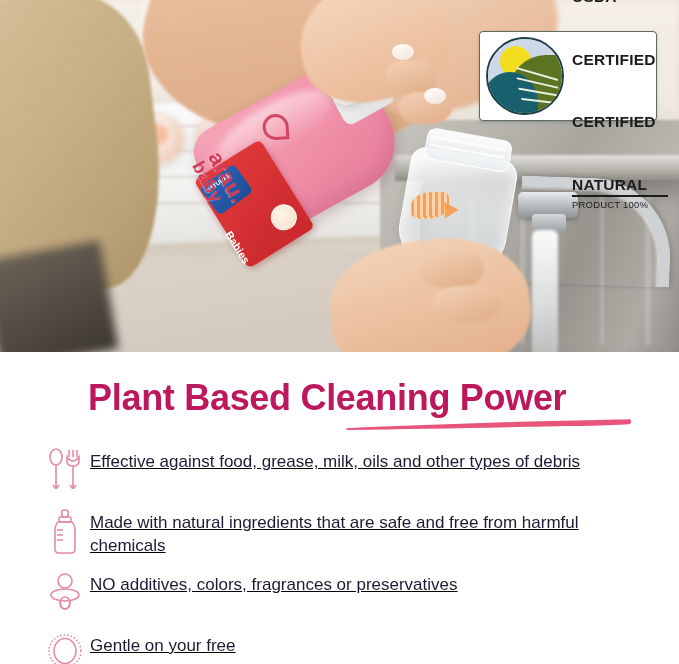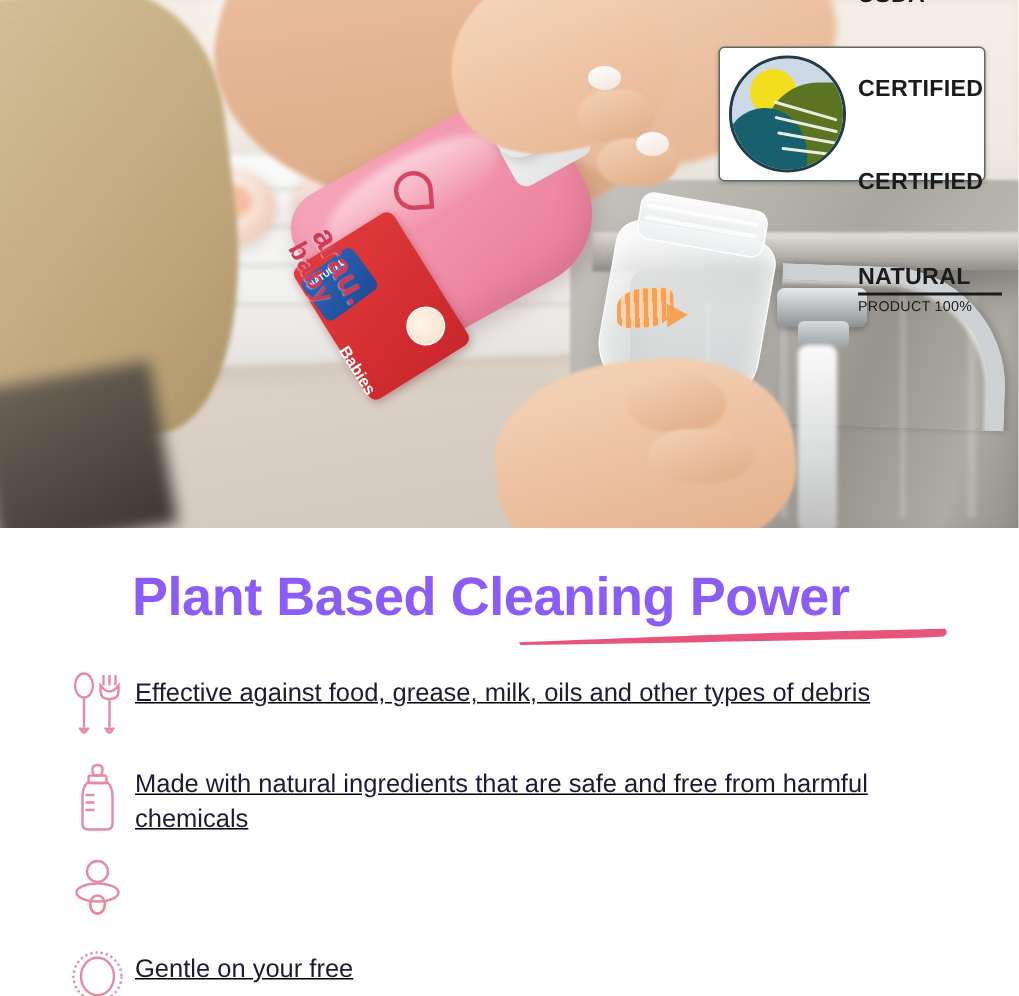--- a/index.html
+++ b/index.html
@@ -128,21 +128,21 @@
       background:#18606e;}
   .b-hill{position:absolute;left:30%;top:22%;width:86%;height:84%;border-radius:56% 0 0 0;background:#5a7422;}
   .b-furrow{position:absolute;background:#e9eee0;height:2px;border-radius:2px;}
   .badge-text{margin-left:8px;color:#1b1b1b;}
   .badge-text .bt{font-weight:bold;font-size:15.5px;line-height:15.5px;letter-spacing:.2px;margin-top:47px;}
   .badge-rule{height:1.5px;background:#1b1b1b;margin:3px 0 2px;width:96px;}
   .badge-sub{font-size:9.5px;letter-spacing:.2px;}
 
   
   .content{position:absolute;left:0;top:352px;width:679px;height:312px;background:#fff;}
-  .headline{position:absolute;left:88px;top:25px;font-size:36px;font-weight:bold;color:#8b5cf6;
+  .headline{position:absolute;left:88px;top:25px;font-size:36px;font-weight:bold;color:#be185d;
       letter-spacing:-.3px;white-space:nowrap;}
   .underline{position:absolute;left:345px;top:66px;width:287px;height:13px;}
 
   .bullets{position:absolute;left:42px;top:95px;width:600px;}
   .bullet{position:relative;display:flex;align-items:flex-start;margin-bottom:13px;text-decoration:underline;}
   .b-icon{flex:0 0 auto;width:46px;height:48px;position:relative;}
   .b-text{margin-left:2px;font-size:17px;line-height:23px;color:#1d1b33;max-width:520px;padding-top:3px;}
   .stroke{stroke:#e58aa3;fill:none;stroke-width:1.6;}
 </style>
 </head>
@@ -292,20 +292,21 @@
 
       <div class="bullet">
         <div class="b-icon">
           <svg viewBox="0 0 46 48" width="46" height="48">
             <circle class="stroke" cx="23" cy="11" r="7"></circle>
             <ellipse class="stroke" cx="23" cy="25" rx="14" ry="6"></ellipse>
             <path class="stroke" d="M18 30 q0 9 5 9 q5 0 5 -9"></path>
             <ellipse class="stroke" cx="23" cy="33" rx="5" ry="6"></ellipse>
           </svg>
         </div>
+        <div class="b-text">NO additives, colors, fragrances or preservatives</div>
       </div>
 
       <div class="bullet">
         <div class="b-icon">
           <svg viewBox="0 0 46 48" width="46" height="48">
             <circle class="stroke" cx="23" cy="20" r="16" stroke-dasharray="1.5 2"></circle>
             <ellipse class="stroke" cx="23" cy="20" rx="11" ry="12.5" stroke-width="2"></ellipse>
           </svg>
         </div>
         <div class="b-text">Gentle on your free</div>

